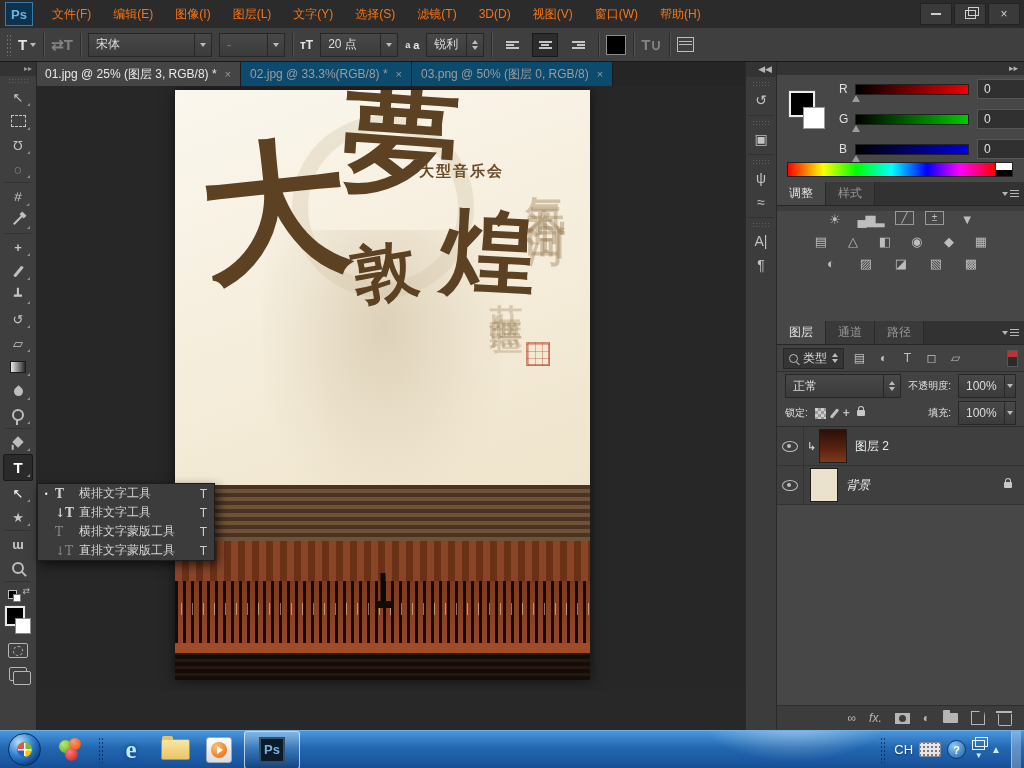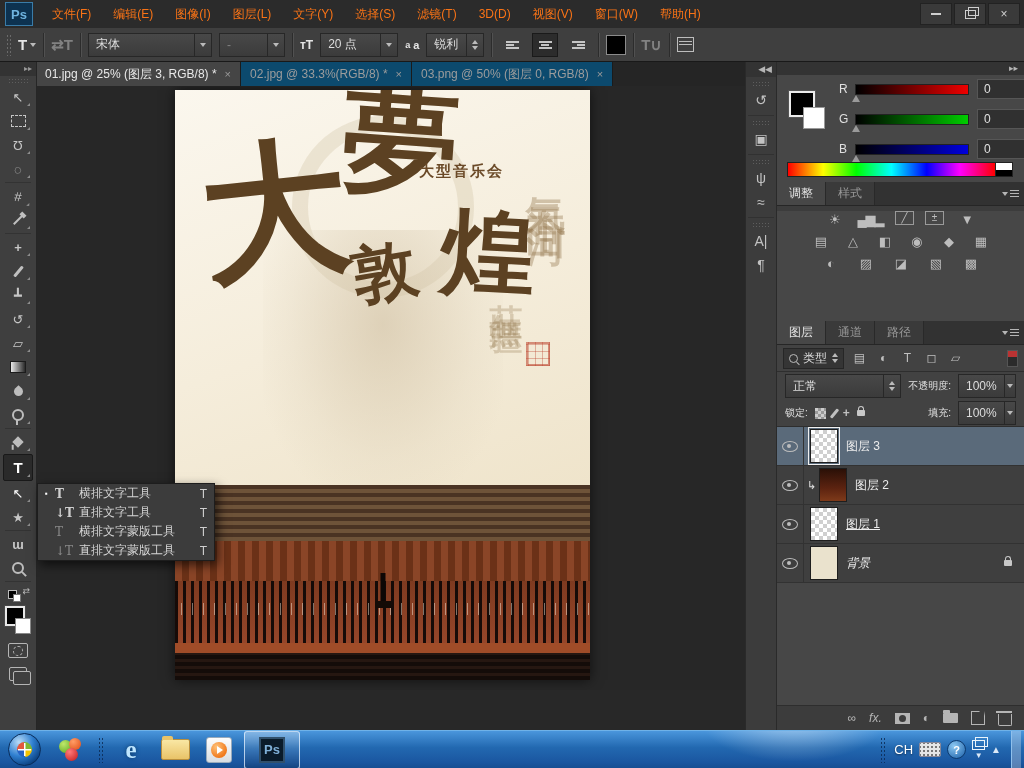--- a/index.html
+++ b/index.html
@@ -599,41 +599,27 @@
         <span class="lockic"></span>
         <span class="lbl" style="margin-left:auto">填充:</span>
         <span class="sel" style="width:56px">
           <span class="val">100%</span>
           <span class="dd" style="margin-left:auto">
               <span class="caret"></span>
             </span>
         </span>
       </div>
       <div class="llist">
-        <div class="lrow on">
-          <span class="eyecell">
-              <span class="eye"></span>
-            </span>
-          <span class="lthumb checker t3sel"></span>
-          <span class="lname">图层 3</span>
-        </div>
         <div class="lrow">
           <span class="eyecell">
               <span class="eye"></span>
             </span>
           <span class="clip">↳</span>
           <span class="lthumb t2" style="margin-left:0"></span>
           <span class="lname">图层 2</span>
-        </div>
-        <div class="lrow">
-          <span class="eyecell">
-              <span class="eye"></span>
-            </span>
-          <span class="lthumb checker"></span>
-          <span class="lname" style="text-decoration:underline">图层 1</span>
         </div>
         <div class="lrow">
           <span class="eyecell">
               <span class="eye"></span>
             </span>
           <span class="lthumb tbg"></span>
           <span class="lname" style="font-style:italic">背景</span>
           <span class="lockic" style="margin-left:auto;margin-right:12px"></span>
         </div>
       </div>

